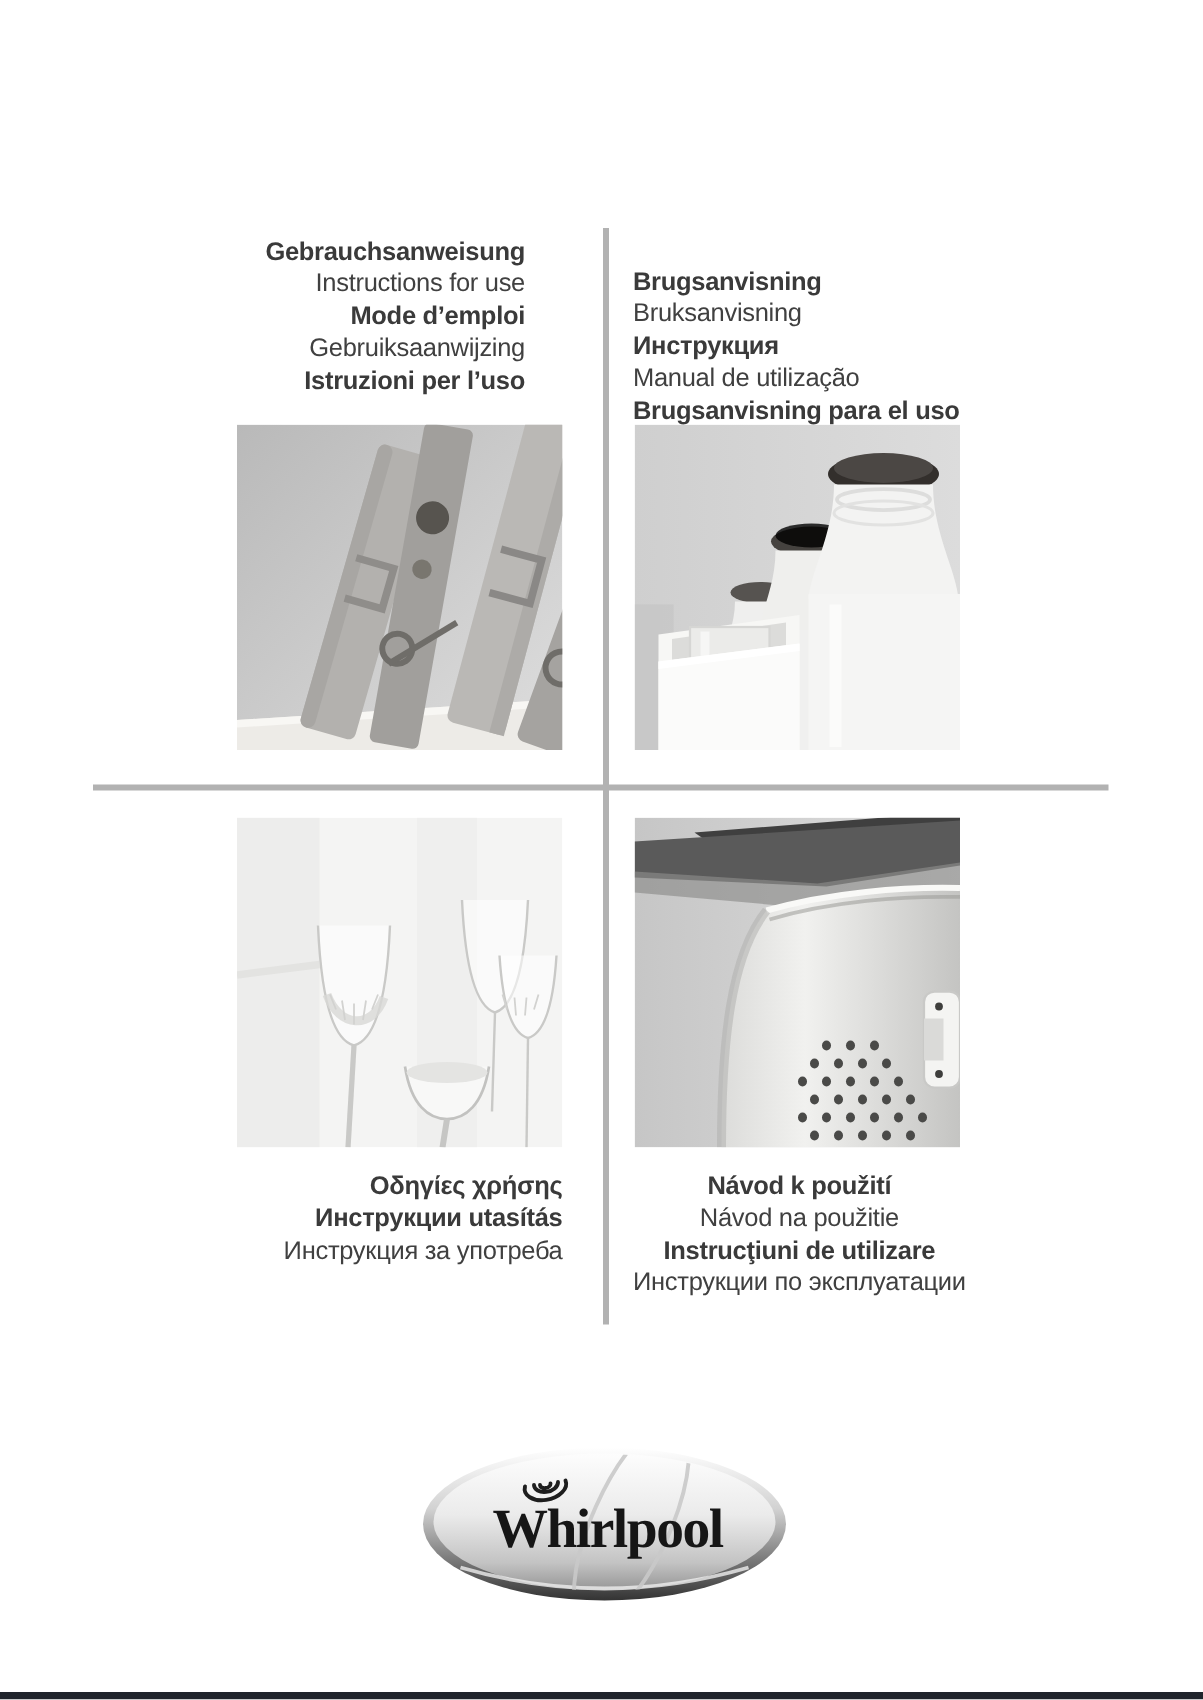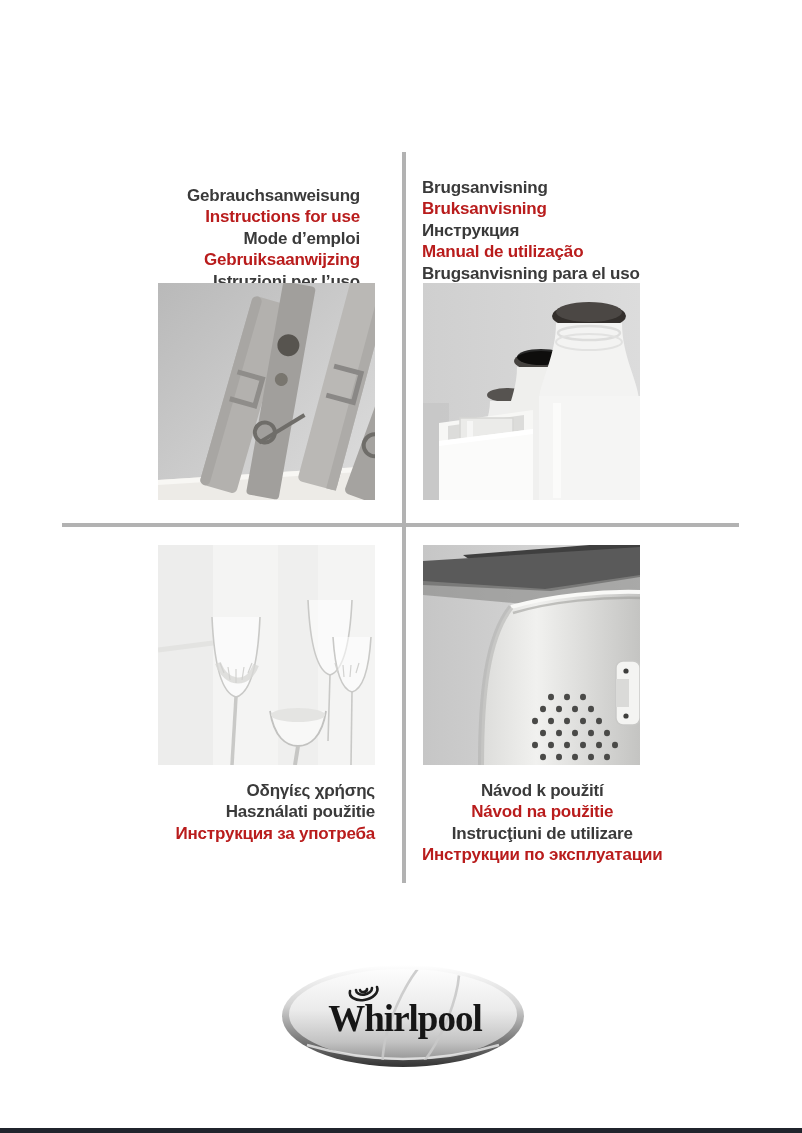--- a/index.html
+++ b/index.html
@@ -3,22 +3,22 @@
 <meta charset="utf-8">
 <style>
   html,body{margin:0;padding:0;}
   body{
     width:802px;height:1133px;position:relative;background:#ffffff;
     font-family:"Liberation Sans", sans-serif;overflow:hidden;
   }
   .lang-block{position:absolute;}
   .lang-line{font-size:17px;line-height:21.4px;white-space:nowrap;letter-spacing:-0.2px;}
   .lang-bold{font-weight:700;color:#3a3a3a;}
-  .lang-light{font-weight:700;color:#b91c1c;}
-  #top-left-langs{top:157px;right:442px;text-align:right;margin-top:28px;}
+  .lang-light{font-weight:400;color:#404040;}
+  #top-left-langs{top:157px;right:452px;text-align:right;}
   #top-right-langs{top:157px;left:422px;text-align:left;margin-top:20px;}
   #bottom-left-langs{top:780px;right:427px;text-align:right;}
   #bottom-right-langs{top:780px;left:422px;text-align:center;}
   .v-divider{position:absolute;left:402px;top:152px;width:3.5px;height:731px;background:#b2b2b2;}
   .h-divider{position:absolute;left:62px;top:523px;width:677px;height:3.5px;background:#b2b2b2;}
   .photo{position:absolute;width:217px;overflow:hidden;}
   .photo svg{display:block;}
   #photo-tl{left:158px;top:283px;height:217px;}
   #photo-tr{left:423px;top:283px;height:217px;}
   #photo-bl{left:158px;top:545px;height:220px;}
@@ -192,21 +192,21 @@
         <ellipse cx="184" cy="212" rx="3" ry="3.3"></ellipse>
     </g>
   </svg>
 </div>
 
 <div class="v-divider"></div>
 <div class="h-divider"></div>
 
 <div id="bottom-left-langs" class="lang-block">
   <div class="lang-line lang-bold">Οδηγίες χρήσης</div>
-  <div class="lang-line lang-bold">Használati použitie</div>
+  <div class="lang-line lang-bold">Инструкции utasítás</div>
   <div class="lang-line lang-light">Инструкция за употреба</div>
 </div>
 <div id="bottom-right-langs" class="lang-block">
   <div class="lang-line lang-bold">Návod k použití</div>
   <div class="lang-line lang-light">Návod na použitie</div>
   <div class="lang-line lang-bold">Instrucţiuni de utilizare</div>
   <div class="lang-line lang-light">Инструкции по эксплуатации</div>
 </div>
 
 <div id="brand-logo">

